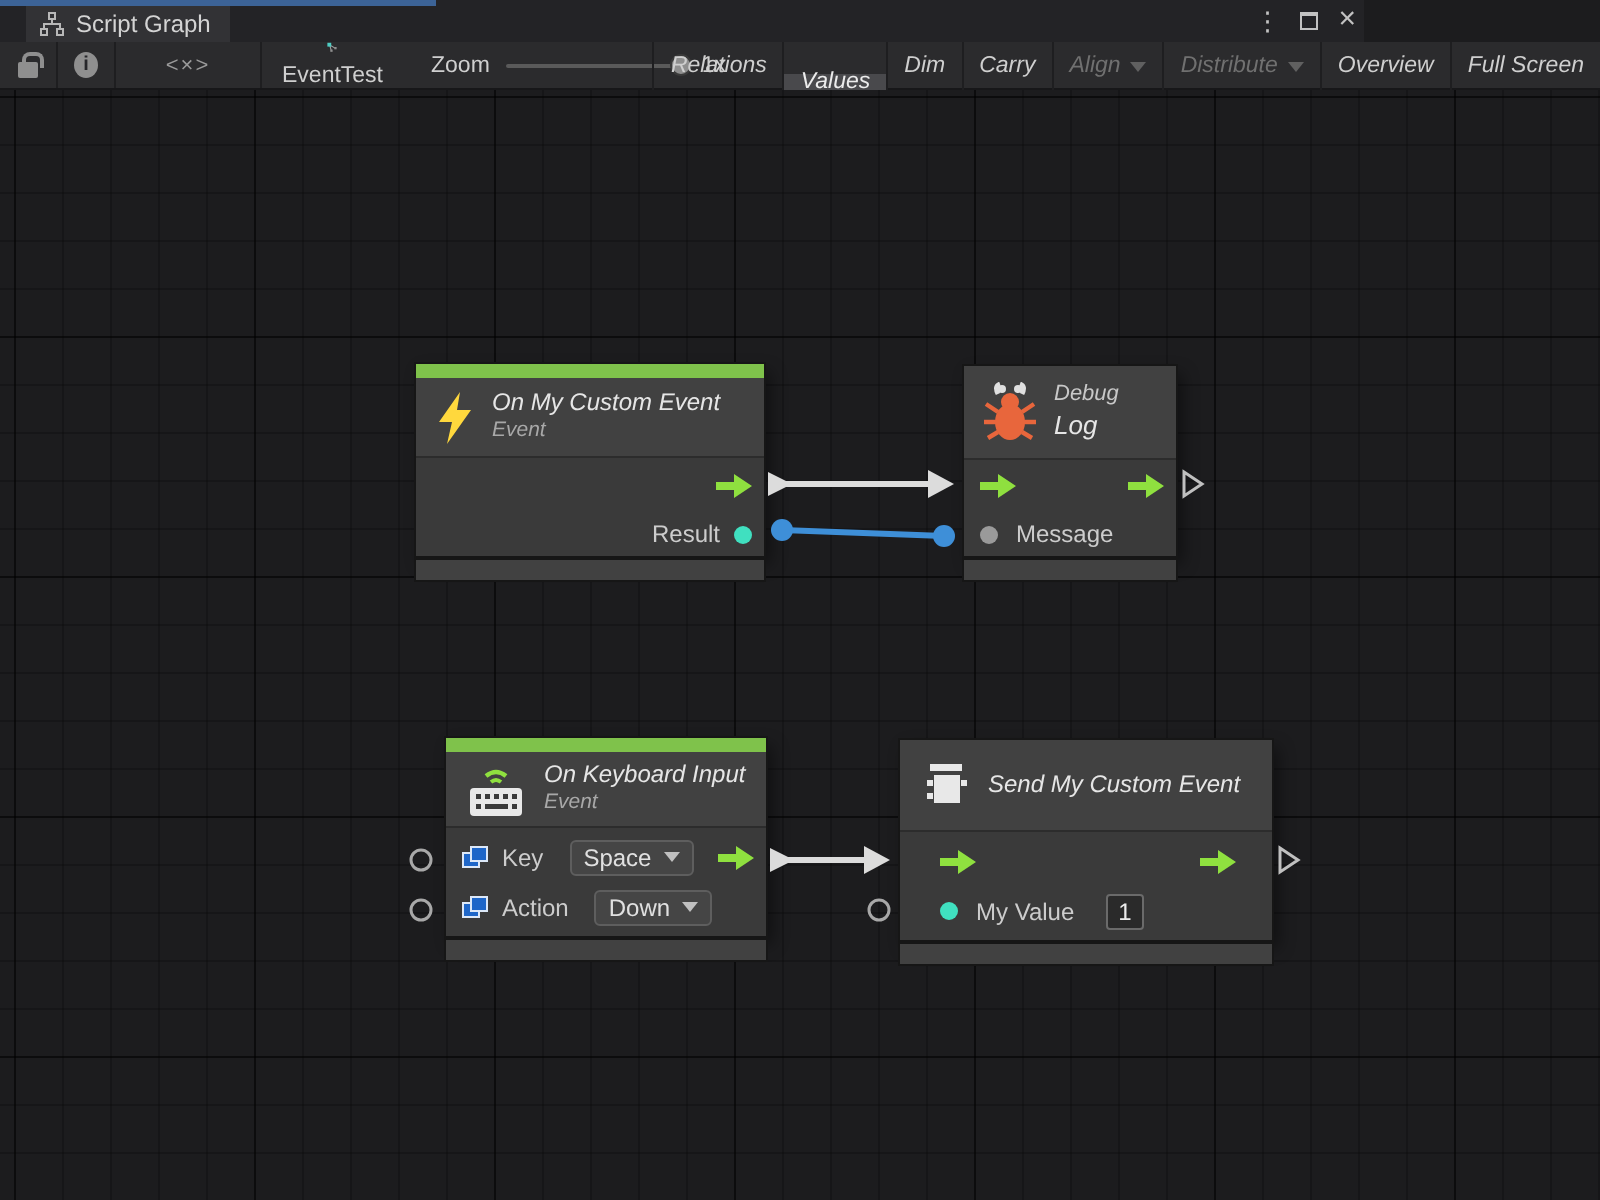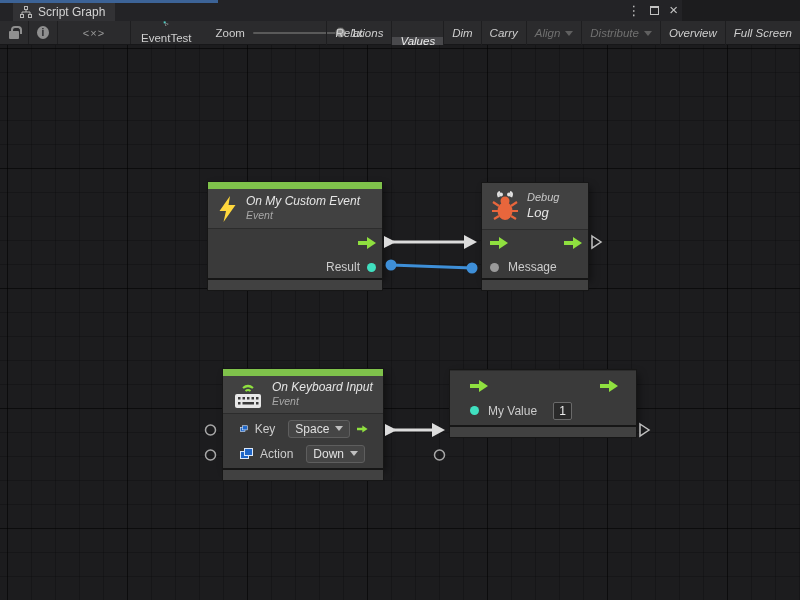--- a/index.html
+++ b/index.html
@@ -237,21 +237,21 @@
             <rect x="5" y="21" width="2.5" height="2.5"></rect>
               <rect x="9.5" y="21" width="11.5" height="2.5"></rect>
             <rect x="23" y="21" width="2.5" height="2.5"></rect>
           </g>
         </svg>
         <div>
           <div class="nh-title">On Keyboard Input</div>
           <div class="nh-sub">Event</div>
         </div>
       </div>
-      <div class="node-body" style="padding:2px 9px">
+      <div class="node-body" style="padding:2px 0">
         <div class="nrow" style="height:25px;gap:7px">
           <svg width="13" height="12" viewBox="0 0 13 12">
             <rect x="0.5" y="3.5" width="8" height="7" stroke="#dce8f8" style="fill:var(--icon-blue,#1e66c8)"></rect>
             <rect x="4.5" y="0.5" width="8" height="7" stroke="#dce8f8" style="fill:var(--icon-blue,#1e66c8)"></rect>
           </svg>
           <span class="plabel">Key</span>
           <span class="dropdown">
             <span class="dd-label">Space</span>
             <span class="dd-caret"></span>
           </span>
@@ -270,20 +270,30 @@
             <span class="dd-caret"></span>
           </span>
         </div>
       </div>
     </div>
     <div class="node-footer"></div>
   </div>
 
   <div class="node" style="left:450px;top:370px;width:186px">
     <div class="node-main">
+      <div class="node-header" style="height:45px">
+        <svg width="25" height="26" viewBox="0 0 25 26">
+          <rect x="5" y="2" width="16" height="3.5" fill="#e8e8e8"></rect>
+          <rect x="7" y="7.5" width="13" height="14" fill="#e8e8e8"></rect>
+          <rect x="3.5" y="10" width="3" height="3" fill="#e8e8e8"></rect>
+          <rect x="3.5" y="16.5" width="3" height="3" fill="#e8e8e8"></rect>
+          <rect x="20.5" y="10" width="3" height="3" fill="#e8e8e8"></rect>
+        </svg>
+        <div class="nh-title">Send My Custom Event</div>
+      </div>
       <div class="node-body" style="padding:2px 12px">
         <div class="nrow" style="height:25px;justify-content:space-between">
           <svg class="flow-arrow" width="18" height="12" viewBox="0 0 18 12">
             <path d="M0 4 H9 V0 L18 6 L9 12 V8 H0 Z" style="fill:var(--arrow-green,#8fe03f)"></path>
           </svg>
           <svg class="flow-arrow" width="18" height="12" viewBox="0 0 18 12">
             <path d="M0 4 H9 V0 L18 6 L9 12 V8 H0 Z" style="fill:var(--arrow-green,#8fe03f)"></path>
           </svg>
         </div>
         <div class="nrow" style="height:25px;gap:9px">

